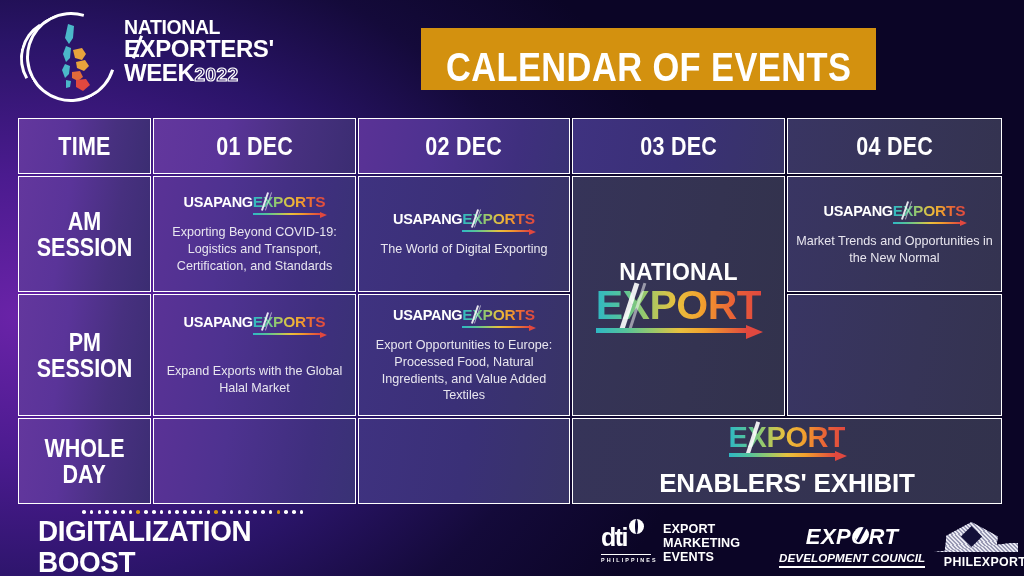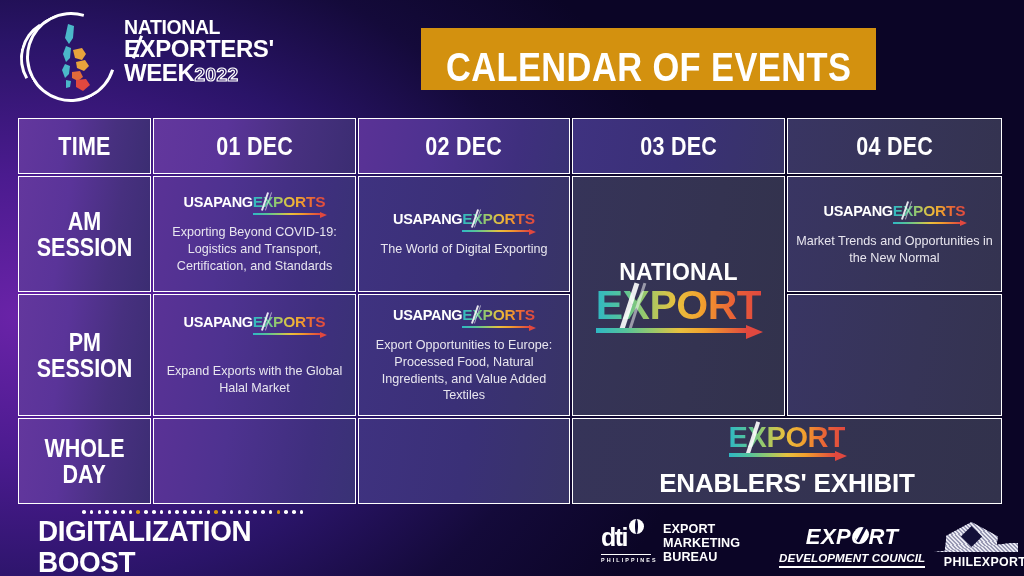--- a/index.html
+++ b/index.html
@@ -472,21 +472,21 @@
     <div class="lg-dti">
       <div class="dti-mark">
         <span class="dti-word">dti</span>
         <span class="dti-globe"></span>
         <span class="dti-rule"></span>
         <span class="dti-ph">PHILIPPINES</span>
       </div>
       <div class="emb">
         <div>EXPORT</div>
         <div>MARKETING</div>
-        <div>BUREAU</div>
+        <div>EVENTS</div>
       </div>
     </div>
 
     <div class="lg-edc">
       <div class="edc-top">
         <span>EXPORT</span>
         <span class="edc-ball"></span>
       </div>
       <div class="edc-bot">DEVELOPMENT COUNCIL</div>
       <div class="edc-rule"></div>

